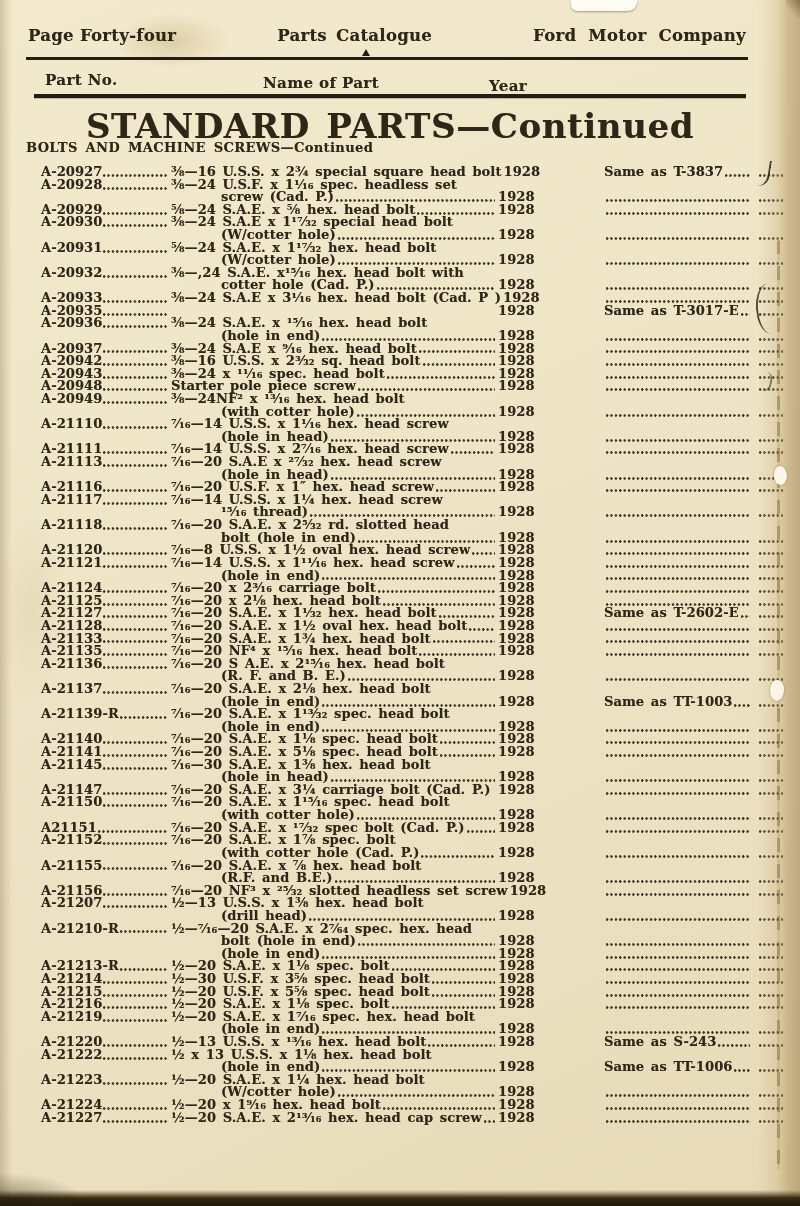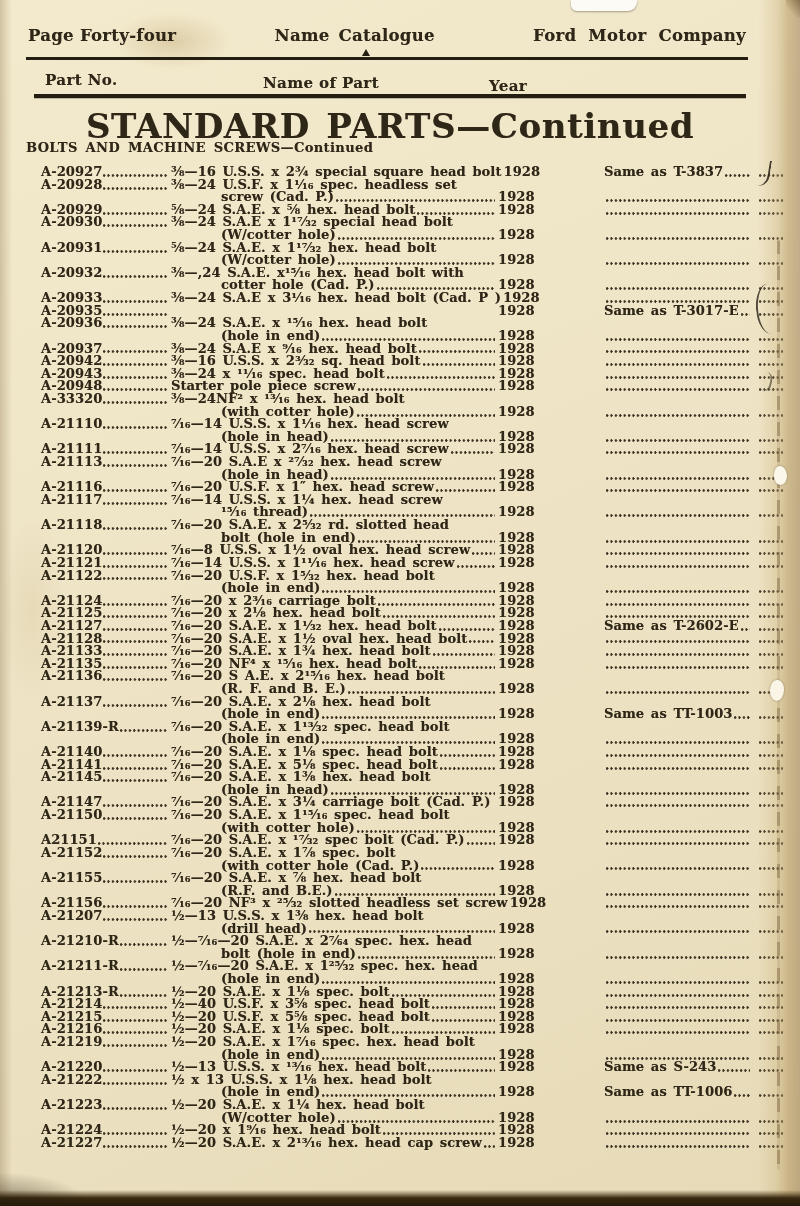--- a/index.html
+++ b/index.html
@@ -68,21 +68,21 @@
 
 <div class="page">
 
   <div class="stain1"></div>
   <div class="stain2"></div>
   <div class="notch-top"></div>
   <div class="corner-tr"></div>
 
   <div class="hdr-row">
     <span class="ink">Page Forty-four</span>
-    <span class="ink hdr-center">Name Catalogue</span>
+    <span class="ink hdr-center">Parts Catalogue</span>
     <span class="ink hdr-right">Ford Motor Company</span>
   </div>
   <div class="wedge"></div>
   <div class="rule1"></div>
 
   <div class="colhdr">
     <span class="ink ch-part">Part No.</span>
     <span class="ink ch-name">Name of Part</span>
     <span class="ink ch-year">Year</span>
   </div>
@@ -322,21 +322,21 @@
         </span>
         <span class="remark">
           <span class="dots"></span>
           <span class="rgap"></span>
           <span class="rshort"></span>
         </span>
       </div>
       <div class="line">
         <span class="mc">
           <span class="pn-block">
-            <span class="pn ink">A-33320</span>
+            <span class="pn ink">A-20949</span>
             <span class="dots"></span>
           </span>
           <span class="desc ink">⅜—24NF² x ¹³⁄₁₆ hex. head bolt</span>
         </span>
       </div>
       <div class="line">
         <span class="mc cont">
           <span class="desc ink">(with cotter hole)</span>
           <span class="dots fill"></span>
           <span class="year ink">1928</span>
@@ -489,29 +489,20 @@
           <span class="dots fill"></span>
           <span class="year ink">1928</span>
         </span>
         <span class="remark">
           <span class="dots"></span>
           <span class="rgap"></span>
           <span class="rshort"></span>
         </span>
       </div>
       <div class="line">
-        <span class="mc">
-          <span class="pn-block">
-            <span class="pn ink">A-21122</span>
-            <span class="dots"></span>
-          </span>
-          <span class="desc ink">⁷⁄₁₆—20 U.S.F. x 1⁵⁄₃₂ hex. head bolt</span>
-        </span>
-      </div>
-      <div class="line">
         <span class="mc cont">
           <span class="desc ink">(hole in end)</span>
           <span class="dots fill"></span>
           <span class="year ink">1928</span>
         </span>
         <span class="remark">
           <span class="dots"></span>
           <span class="rgap"></span>
           <span class="rshort"></span>
         </span>
@@ -708,21 +699,21 @@
           <span class="rgap"></span>
           <span class="rshort"></span>
         </span>
       </div>
       <div class="line">
         <span class="mc">
           <span class="pn-block">
             <span class="pn ink">A-21145</span>
             <span class="dots"></span>
           </span>
-          <span class="desc ink">⁷⁄₁₆—20 S.A.E. x 1⅜ hex. head bolt</span>
+          <span class="desc ink">⁷⁄₁₆—30 S.A.E. x 1⅜ hex. head bolt</span>
         </span>
       </div>
       <div class="line">
         <span class="mc cont">
           <span class="desc ink">(hole in head)</span>
           <span class="dots fill"></span>
           <span class="year ink">1928</span>
         </span>
         <span class="remark">
           <span class="dots"></span>
@@ -877,29 +868,20 @@
           <span class="dots fill"></span>
           <span class="year ink">1928</span>
         </span>
         <span class="remark">
           <span class="dots"></span>
           <span class="rgap"></span>
           <span class="rshort"></span>
         </span>
       </div>
       <div class="line">
-        <span class="mc">
-          <span class="pn-block">
-            <span class="pn ink">A-21211-R</span>
-            <span class="dots"></span>
-          </span>
-          <span class="desc ink">½—⁷⁄₁₆—20 S.A.E. x 1²⁵⁄₃₂ spec. hex. head</span>
-        </span>
-      </div>
-      <div class="line">
         <span class="mc cont">
           <span class="desc ink">(hole in end)</span>
           <span class="dots fill"></span>
           <span class="year ink">1928</span>
         </span>
         <span class="remark">
           <span class="dots"></span>
           <span class="rgap"></span>
           <span class="rshort"></span>
         </span>
@@ -919,21 +901,21 @@
           <span class="rgap"></span>
           <span class="rshort"></span>
         </span>
       </div>
       <div class="line">
         <span class="mc">
           <span class="pn-block">
             <span class="pn ink">A-21214</span>
             <span class="dots"></span>
           </span>
-          <span class="desc ink">½—40 U.S.F. x 3⅝ spec. head bolt</span>
+          <span class="desc ink">½—30 U.S.F. x 3⅝ spec. head bolt</span>
           <span class="dots fill"></span>
           <span class="year ink">1928</span>
         </span>
         <span class="remark">
           <span class="dots"></span>
           <span class="rgap"></span>
           <span class="rshort"></span>
         </span>
       </div>
       <div class="line">

